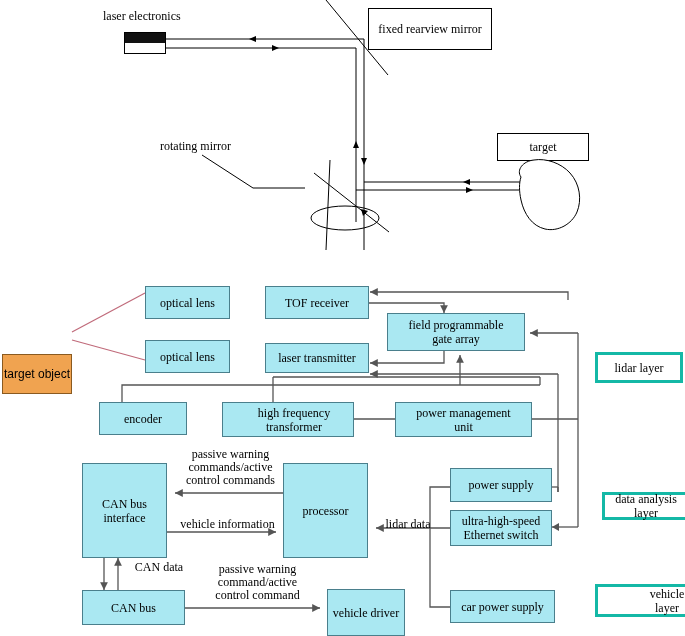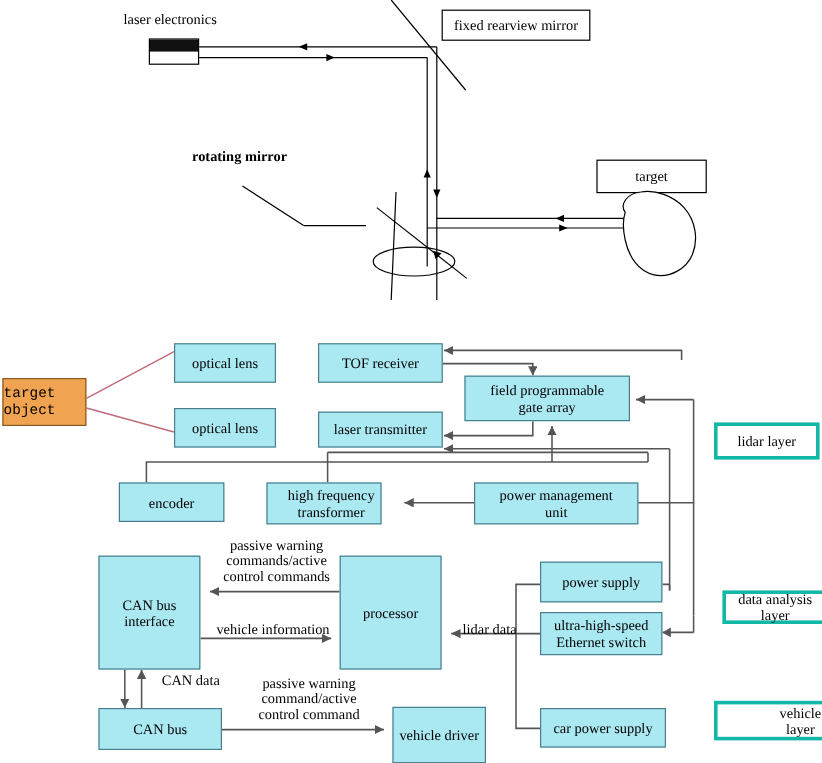--- a/index.html
+++ b/index.html
@@ -69,23 +69,24 @@
     text-align:center;
   }
   .orangebox{
     position:absolute;
     background:#f0a350;
     border:1px solid #8a5a20;
     display:flex;
     align-items:center;
     justify-content:center;
     font-size:12px;
-    font-family:Liberation Mono, monospace;
+    font-family:Liberation Sans, sans-serif;
     color:#000;
     box-sizing:border-box;
+    margin-top:39px;
   }
 
   
   .laserbox{
     position:absolute;
     border:1px solid #000;
     background:#ffffff;
     box-sizing:border-box;
   }
   .laserbox .top{
@@ -104,23 +105,23 @@
 <body>
 
 <div id="page">
 
   <div class="lbl left" style="left:103px; top:10px; width:140px;">laser electronics</div>
 
   <div class="laserbox" style="left:124px; top:32px; width:42px; height:22px;">
     <div class="top"></div>
   </div>
 
-  <div class="obox" style="left:368px; top:8px; width:124px; height:26px;">fixed rearview mirror</div>
-
-  <div class="lbl left" style="left:160px; top:124px; width:120px;font-weight:bold;">rotating mirror</div>
+  <div class="obox" style="left:368px; top:8px; width:124px; height:42px;">fixed rearview mirror</div>
+
+  <div class="lbl left" style="left:160px; top:140px; width:120px;">rotating mirror</div>
 
   <div class="obox" style="left:497px; top:133px; width:92px; height:28px;">target</div>
 
   <svg class="overlay" viewBox="0 0 685 636" xmlns="http://www.w3.org/2000/svg">
     <defs>
       <marker id="ar" markerWidth="7" markerHeight="7" refX="6" refY="3" orient="auto">
         <path d="M0,0 L6,3 L0,6 z" fill="#000"></path>
       </marker>
       <marker id="arg" markerWidth="7" markerHeight="7" refX="6" refY="3" orient="auto">
         <path d="M0,0 L6,3 L0,6 z" fill="#555"></path>
@@ -248,21 +249,21 @@
 
   <div class="cbox" style="left:265px; top:286px; width:104px; height:33px;">TOF receiver</div>
 
   <div class="cbox" style="left:387px; top:313px; width:138px; height:38px; white-space:pre-line;">field programmable
 gate array</div>
 
   <div class="cbox" style="left:265px; top:343px; width:104px; height:30px;">laser transmitter</div>
 
   <div class="cbox" style="left:82px; top:402px; width:88px; height:33px;margin-left:17px;">encoder</div>
 
-  <div class="cbox" style="left:222px; top:402px; width:96px; height:35px; white-space:pre-line;padding-left:12px;">high frequency
+  <div class="cbox" style="left:222px; top:402px; width:132px; height:35px; white-space:pre-line;padding-left:12px;">high frequency
 transformer</div>
 
   <div class="cbox" style="left:395px; top:402px; width:137px; height:35px; white-space:pre-line;">power management
 unit</div>
 
   <div class="cbox" style="left:82px; top:463px; width:85px; height:95px; white-space:pre-line;">CAN bus
 interface</div>
 
   <div class="cbox" style="left:283px; top:463px; width:85px; height:95px;">processor</div>
 

